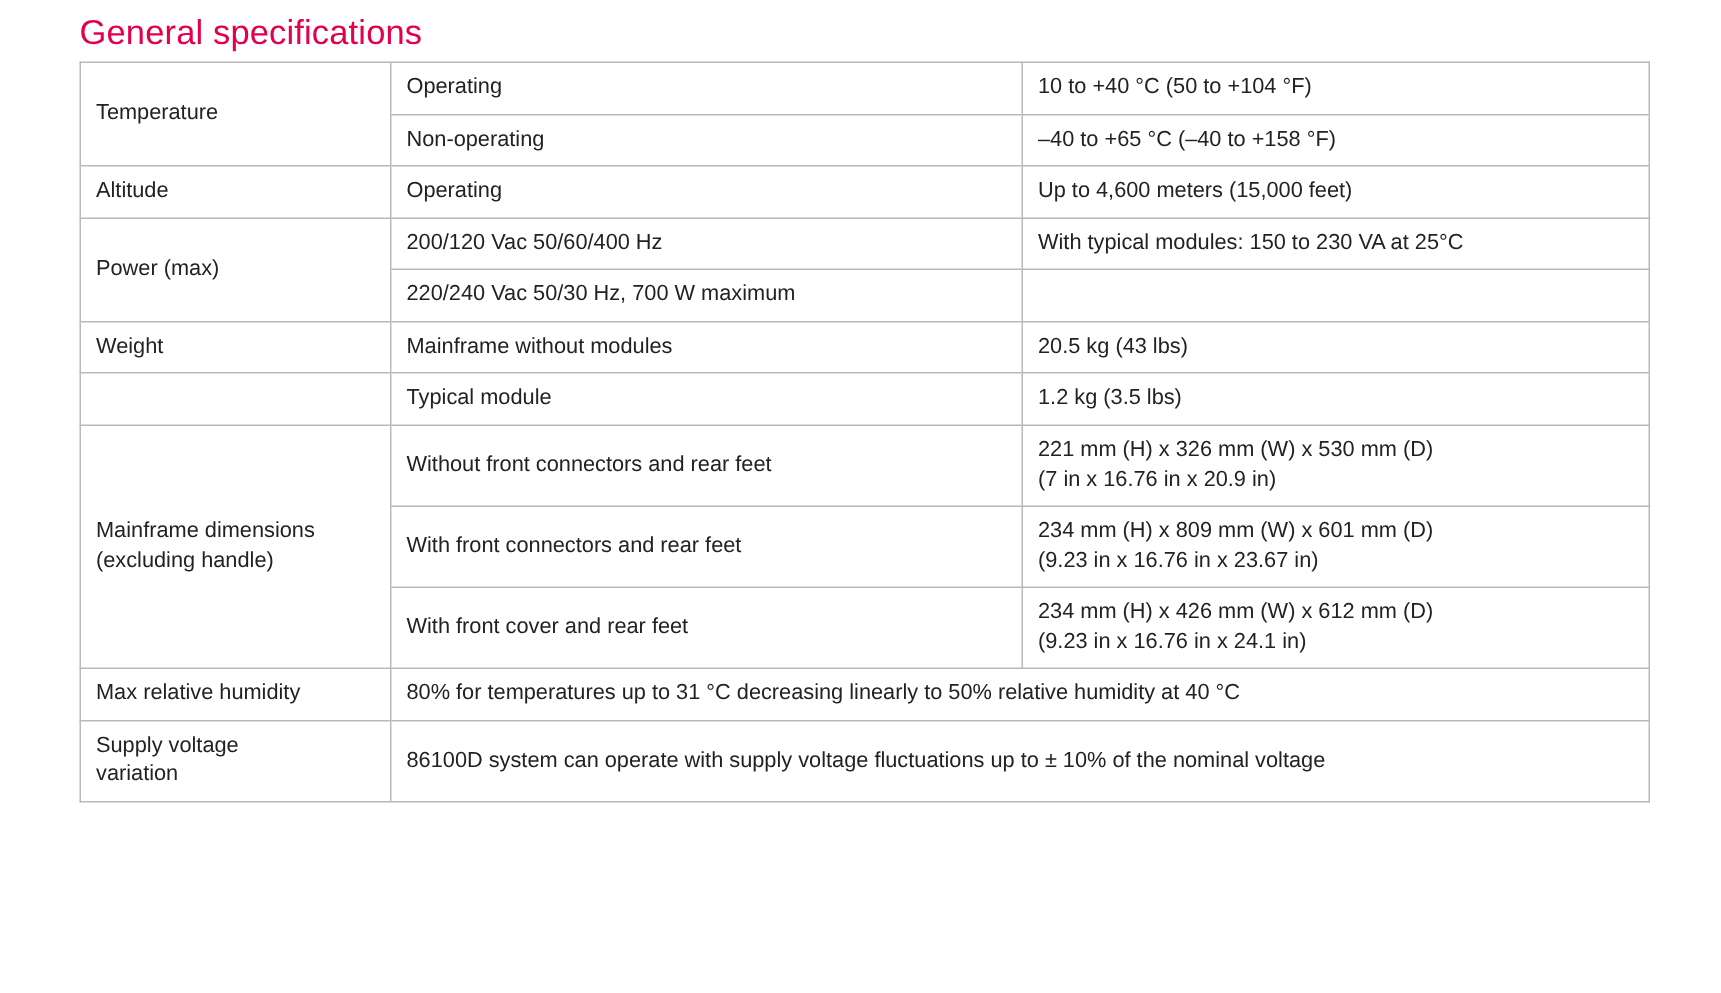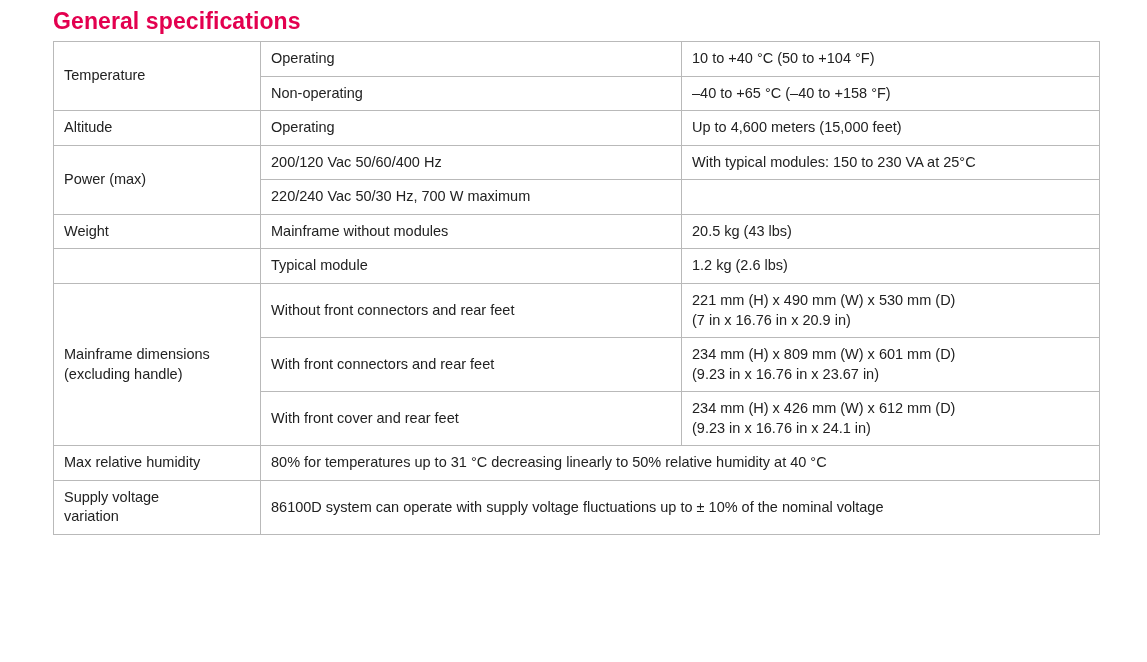--- a/index.html
+++ b/index.html
@@ -19,21 +19,21 @@
     width: 1147px;
     height: 662px;
     box-sizing: border-box;
   }
   .title {
     position: absolute;
     left: 53px;
     top: 8px;
     font-size: 23px;
     color: #e3004f;
-    font-weight: 700;
+    font-weight: 400;
     letter-spacing: 0.1px;
     white-space: nowrap;
   }
   .spec-table {
     position: absolute;
     left: 53px;
     top: 41px;
     width: 1046px;
     border-collapse: collapse;
     table-layout: fixed;
@@ -96,31 +96,31 @@
       </tr>
 
       <tr>
         <td>Weight</td>
         <td>Mainframe without modules</td>
         <td>20.5 kg (43 lbs)</td>
       </tr>
       <tr>
         <td></td>
         <td>Typical module</td>
-        <td>1.2 kg (2.6 lbs)</td>
+        <td>1.2 kg (3.5 lbs)</td>
       </tr>
 
       <tr>
         <td rowspan="3">
           <span class="cell-line">Mainframe dimensions</span>
           <span class="cell-line">(excluding handle)</span>
         </td>
         <td>Without front connectors and rear feet</td>
         <td>
-          <span class="cell-line">221 mm (H) x 490 mm (W) x 530 mm (D)</span>
+          <span class="cell-line">221 mm (H) x 326 mm (W) x 530 mm (D)</span>
           <span class="cell-line">(7 in x 16.76 in x 20.9 in)</span>
         </td>
       </tr>
       <tr>
         <td>With front connectors and rear feet</td>
         <td>
           <span class="cell-line">234 mm (H) x 809 mm (W) x 601 mm (D)</span>
           <span class="cell-line">(9.23 in x 16.76 in x 23.67 in)</span>
         </td>
       </tr>

